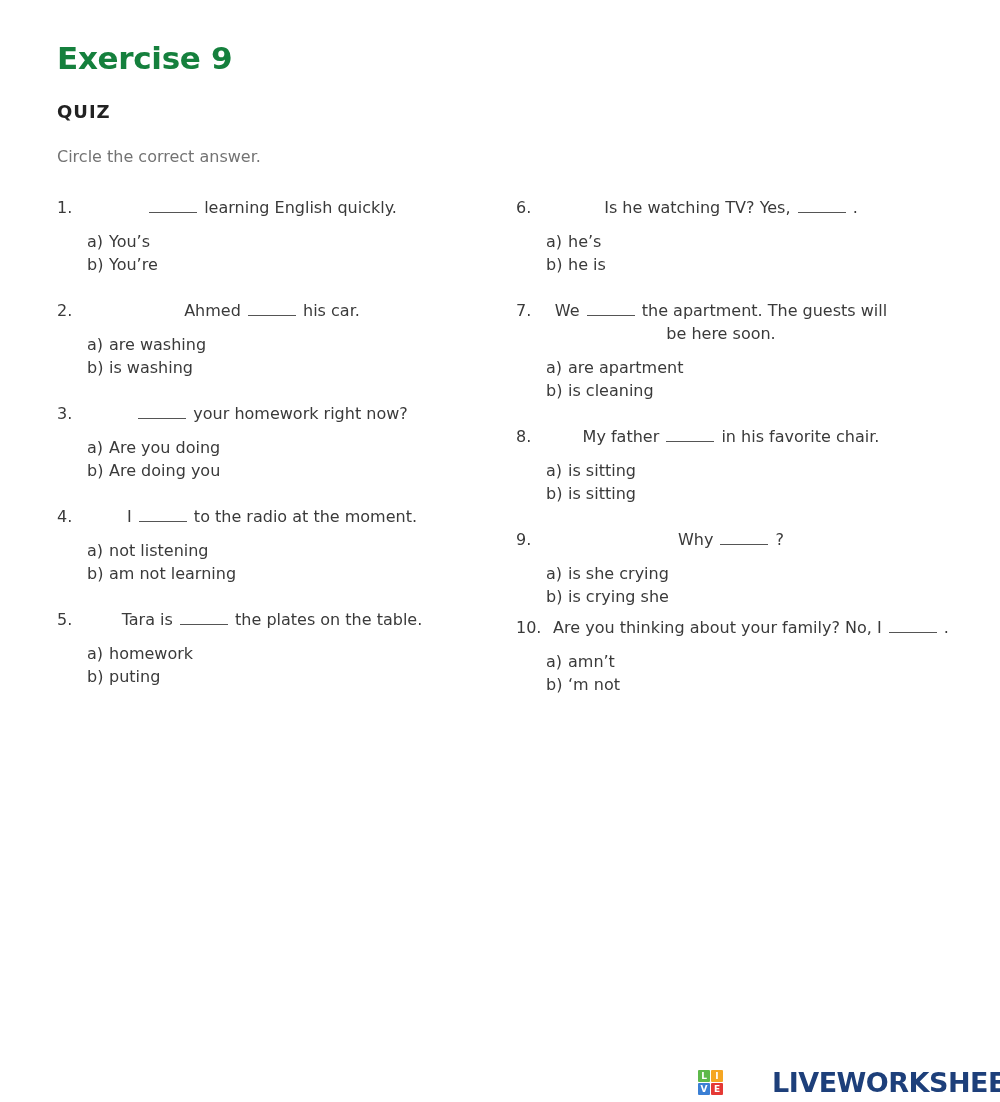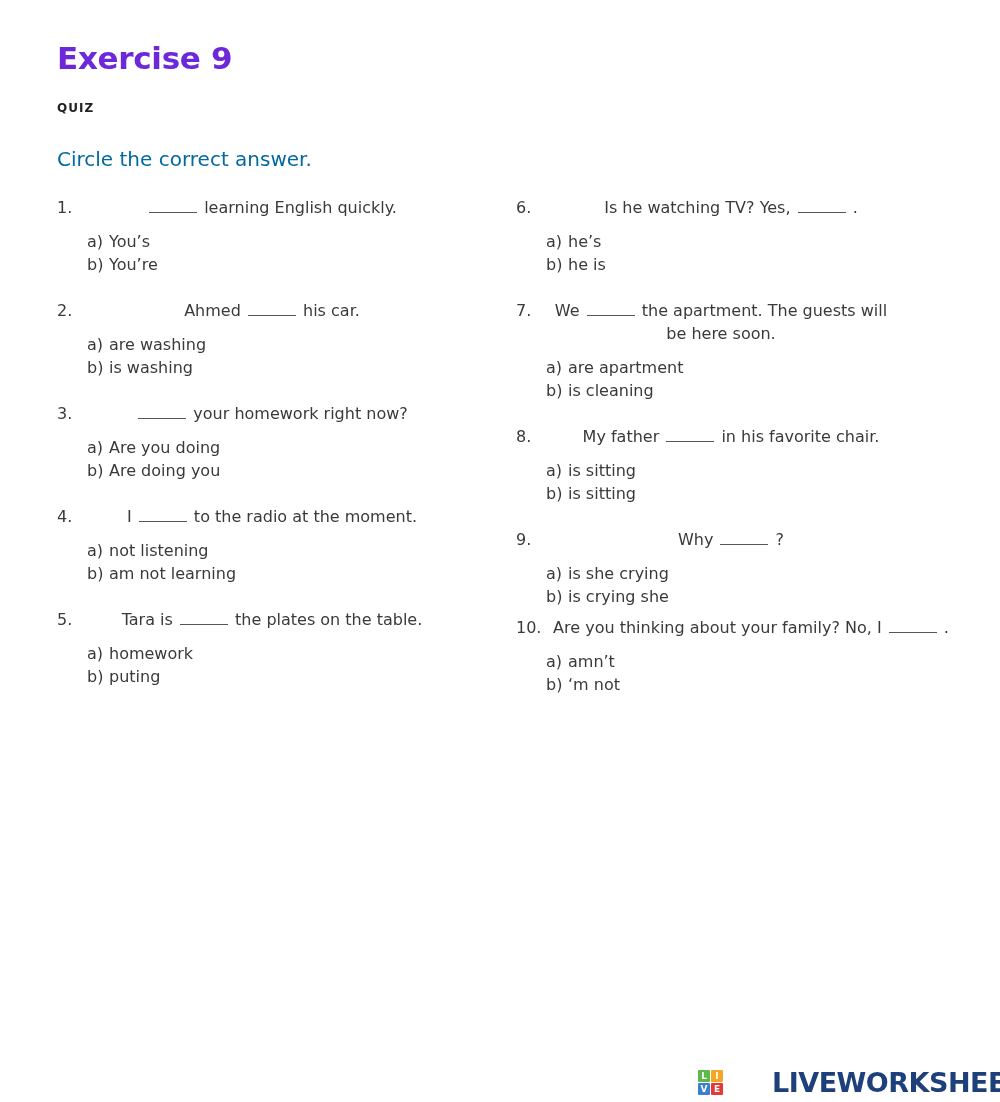--- a/index.html
+++ b/index.html
@@ -14,39 +14,39 @@
       overflow: hidden;
       font-family: "DejaVu Sans", "Liberation Sans", sans-serif;
       color: #3a3a3a;
     }
     .page-title {
       position: absolute;
       left: 57px;
       top: 40px;
       font-size: 31px;
       font-weight: bold;
-      color: #6d28d9;
+      color: #15803d;
       letter-spacing: -0.3px;
       margin: 0;
     }
     .section-label {
       position: absolute;
       left: 57px;
       top: 101px;
-      font-size: 12px;
+      font-size: 18px;
       font-weight: bold;
       color: #222222;
       letter-spacing: 1px;
     }
     .instruction {
       position: absolute;
       left: 57px;
       top: 147px;
-      font-size: 20px;
-      color: #0369a1;
+      font-size: 16px;
+      color: #737373;
     }
     .question {
       position: absolute;
       font-size: 16px;
       line-height: 23px;
       color: #3a3a3a;
     }
     .q-row {
       display: flex;
     }

